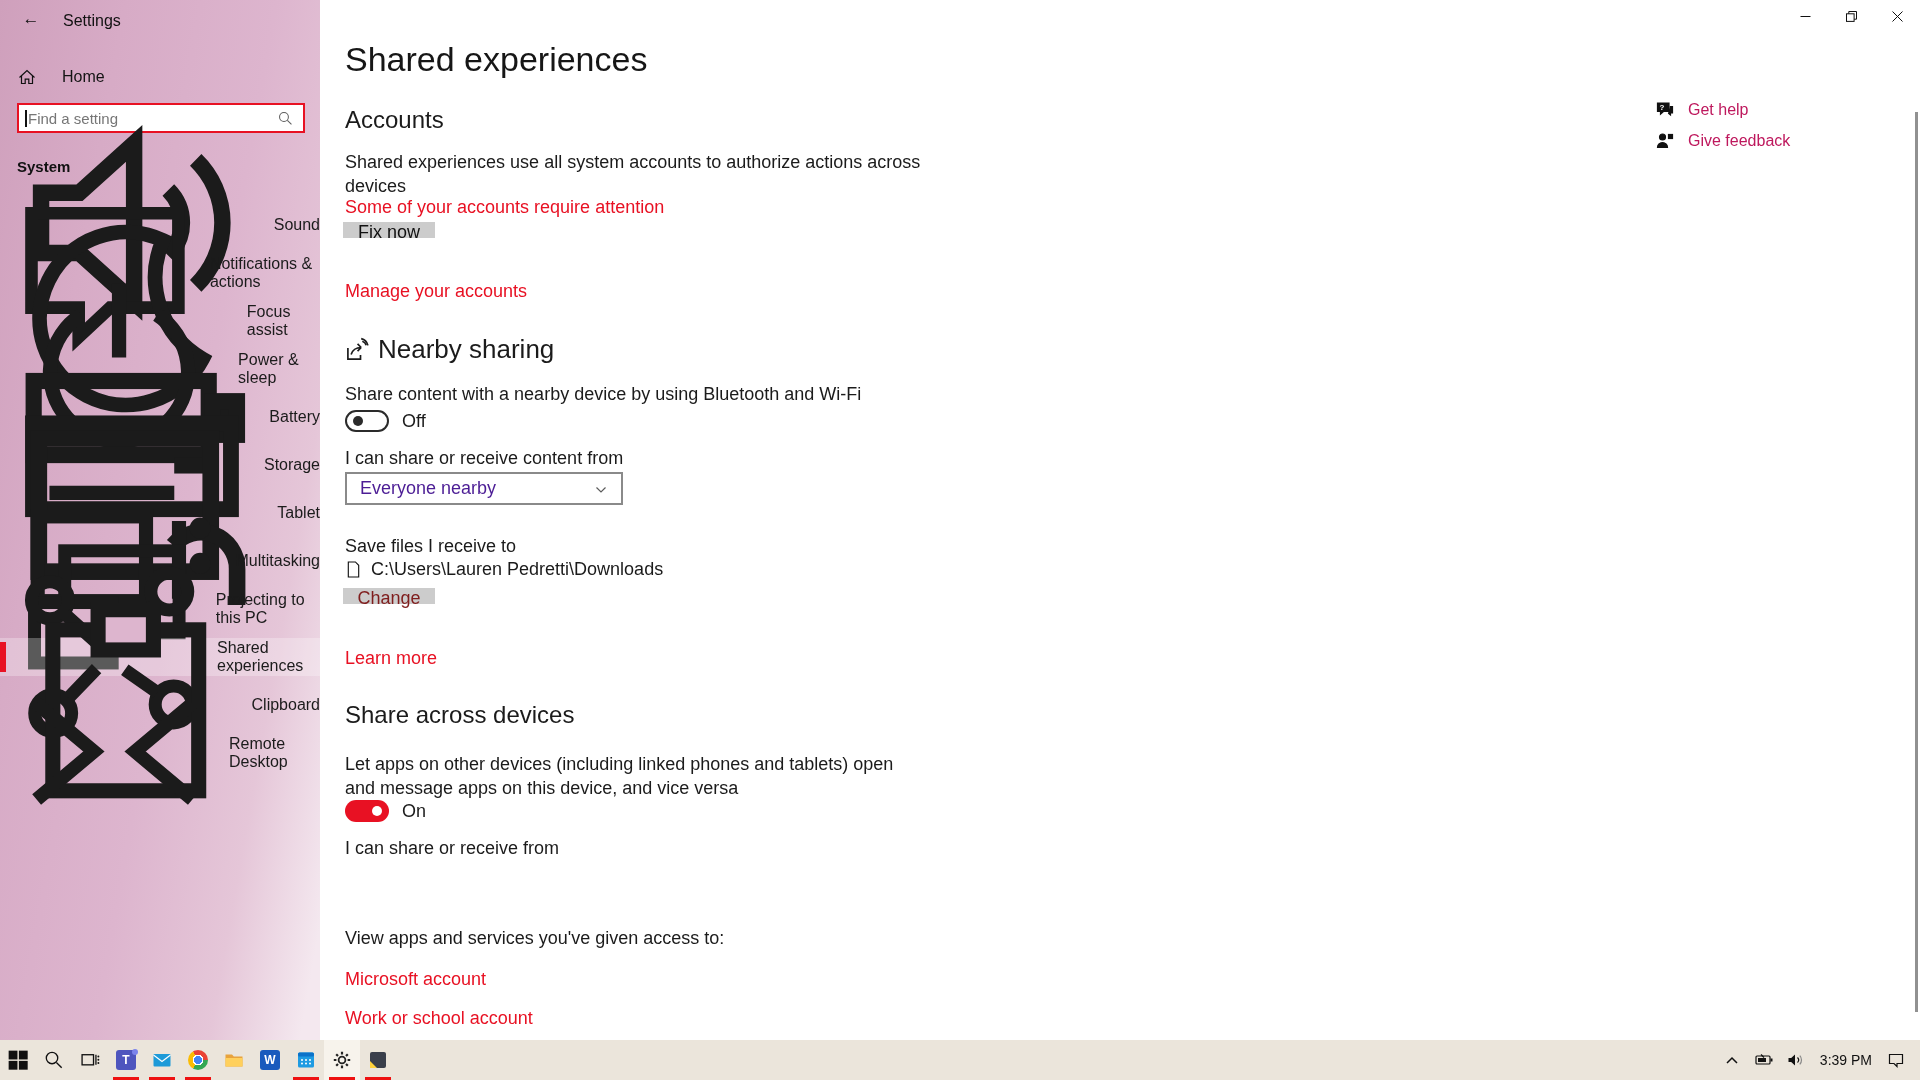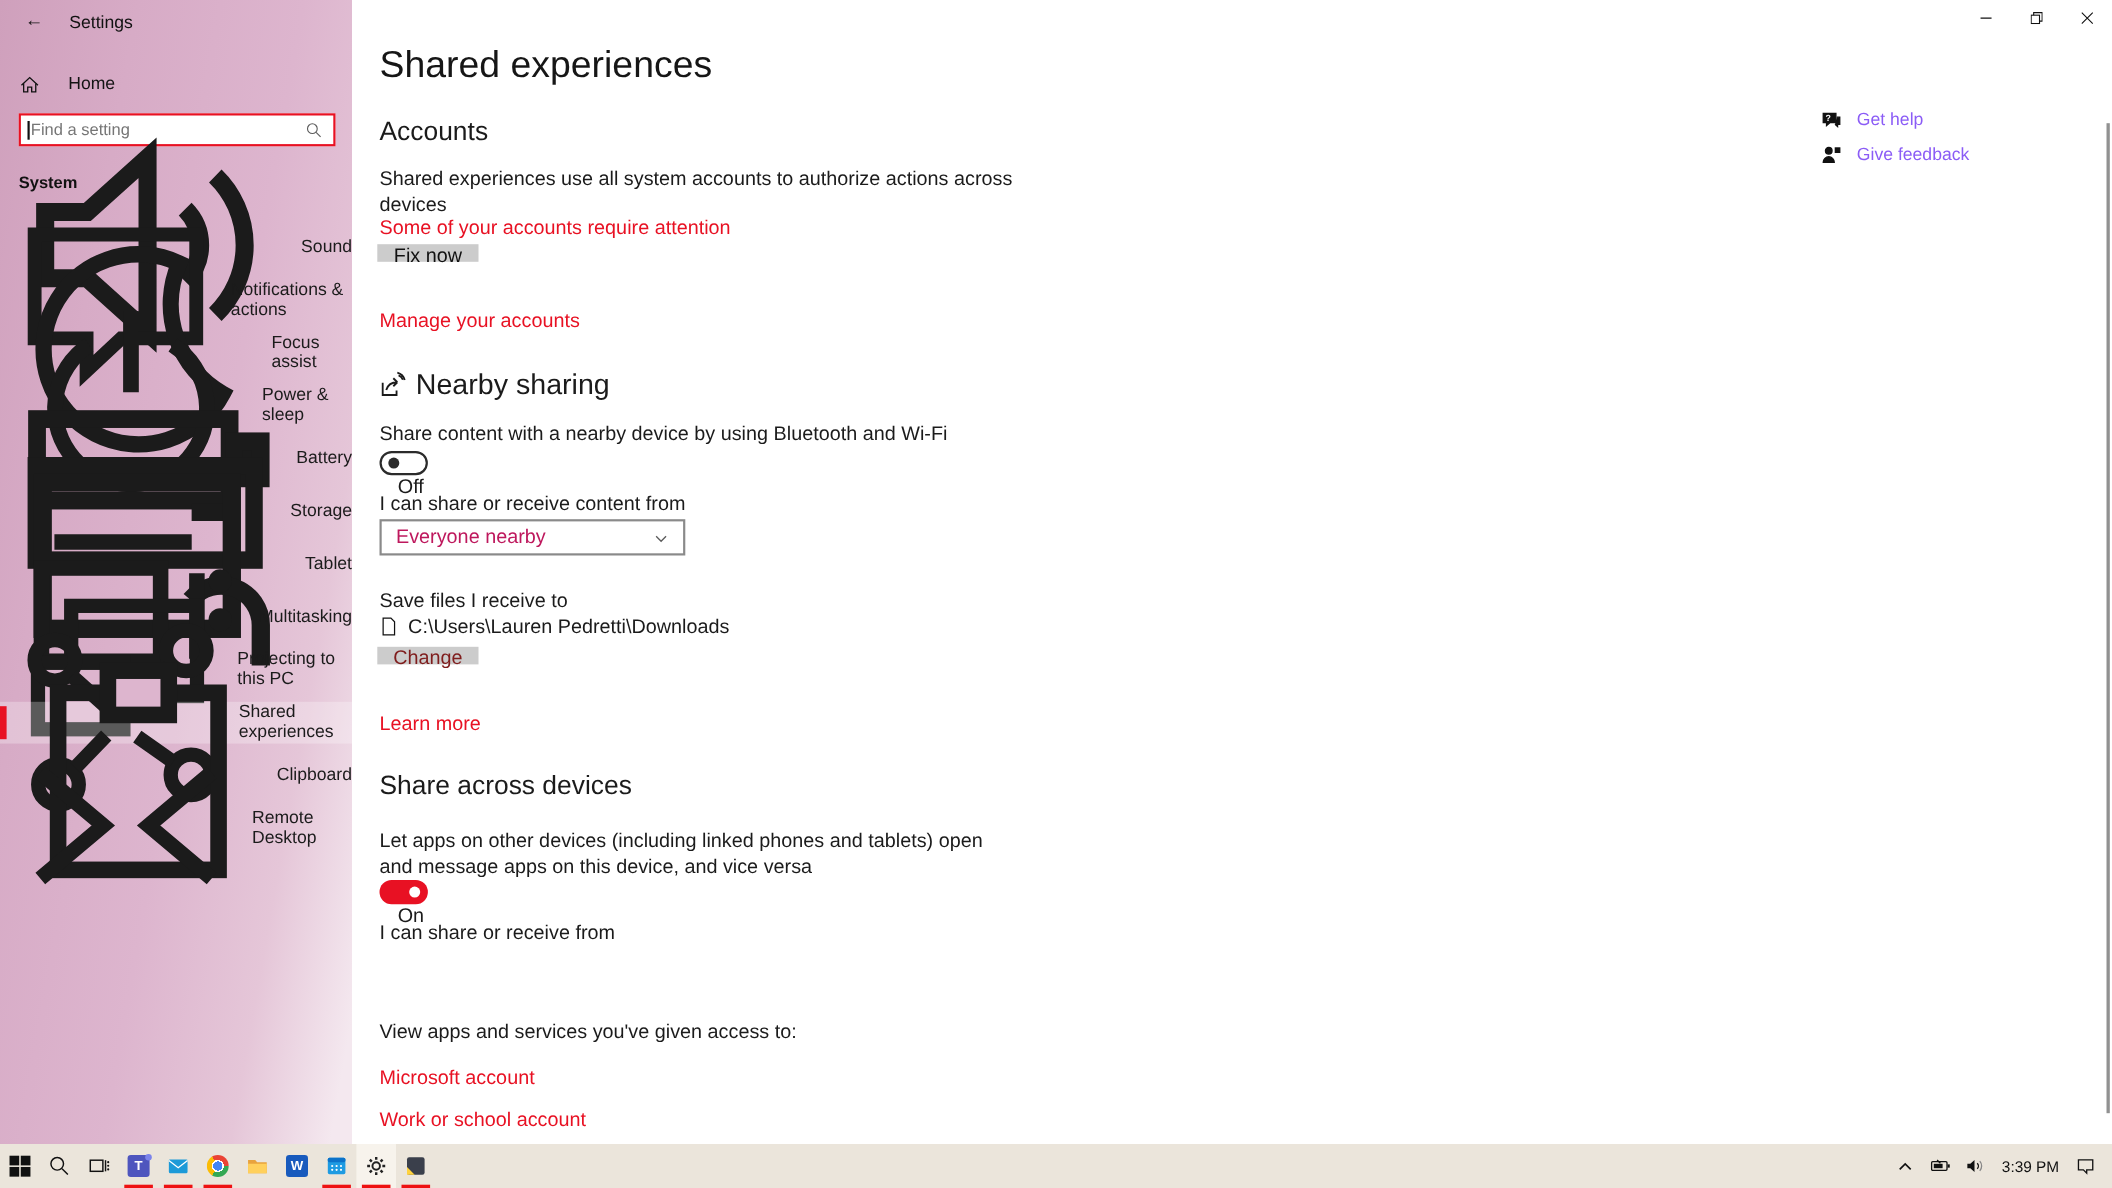--- a/index.html
+++ b/index.html
@@ -43,36 +43,36 @@
   #page-title { left:25px; top:40px; font-size:34px; font-weight:300; color:#161616; }
   .h2 { font-size:24px; font-weight:400; color:#1b1b1b; }
   .body-txt { font-size:18px; color:#1b1b1b; line-height:24px; }
   .red-link { font-size:18px; color:#e81123; cursor:pointer; }
   .warn-txt { font-size:18px; color:#e81123; }
   .btn { width:92px; height:16px; background:#cccccc; border:none; font-size:18px;
          font-family:inherit; color:#111; cursor:pointer; }
   .btn.disabled { color:#7f1d1d; }
   .dropdown { width:278px; height:33px; border:2px solid #8a8a8a; background:#fff; display:flex;
               align-items:center; cursor:pointer; }
-  .dropdown .dd-txt { margin-left:13px; font-size:18px; color:#be185d; flex:1 1 auto; }
+  .dropdown .dd-txt { margin-left:13px; font-size:18px; color:#4c1d95; flex:1 1 auto; }
   .dropdown .dd-chev { width:14px; height:14px; margin-right:13px; color:#5c5c5c; flex:0 0 auto; }
-  .toggle-row { display:flex; align-items:center;flex-direction:column; }
+  .toggle-row { display:flex; align-items:center; }
   .toggle { width:44px; height:22px; border-radius:11px; position:relative; cursor:pointer; flex:0 0 auto; }
   .toggle.off { border:2px solid #2b2b2b; background:transparent; }
   .toggle.off .knob { position:absolute; left:6px; top:4px; width:10px; height:10px; border-radius:50%; background:#2b2b2b; }
   .toggle.on { background:#e81123; }
   .toggle.on .knob { position:absolute; right:7px; top:6px; width:10px; height:10px; border-radius:50%; background:#fff; }
   .toggle-label { margin-left:13px; font-size:18px; color:#1b1b1b; }
   .sec-head { display:flex; align-items:center; }
   .sec-head .sh-ic { width:28px; height:28px; margin-right:7px; color:#1b1b1b; }
 
   
   .help-row { position:absolute; display:flex; align-items:center; cursor:pointer; }
   .help-row .hl-ic { width:20px; height:20px; color:#111; flex:0 0 auto; }
-  .help-row .hl-txt { margin-left:13px; font-size:16px; color:#8b5cf6; white-space:nowrap; }
+  .help-row .hl-txt { margin-left:13px; font-size:16px; color:#be185d; white-space:nowrap; }
 
   
   #scrollbar-thumb { position:absolute; left:1915px; top:112px; width:3px; height:900px; background:#919191; }
 
   
   #taskbar { position:absolute; left:0; top:1040px; width:1920px; height:40px; background:#ebe5db; }
   #taskbar-icons { position:absolute; left:0; top:0; height:40px; display:flex; }
   .tb-slot { position:relative; width:36px; height:40px; display:flex; align-items:center; justify-content:center; cursor:pointer; }
   .tb-slot.active { background:#f7f3ec; }
   .tb-slot .tb-underline { position:absolute; left:5px; bottom:0; width:26px; height:3px; background:#e11; }

